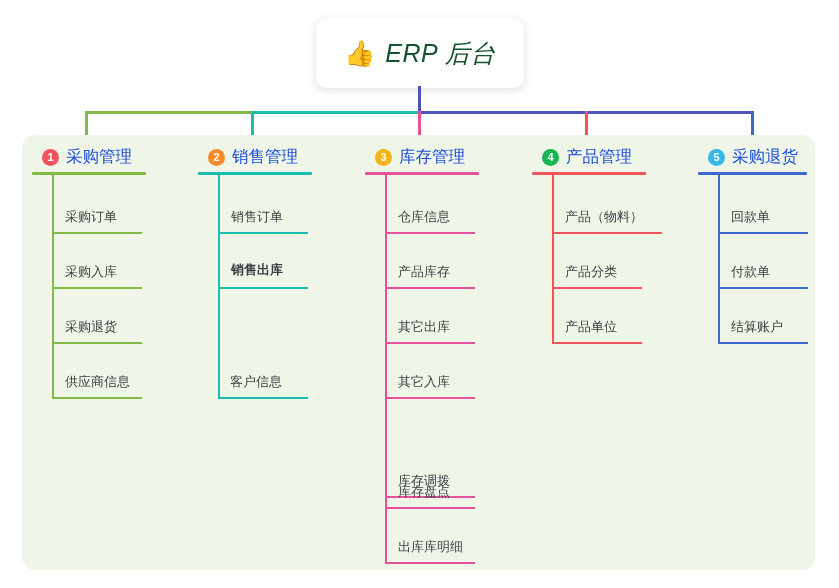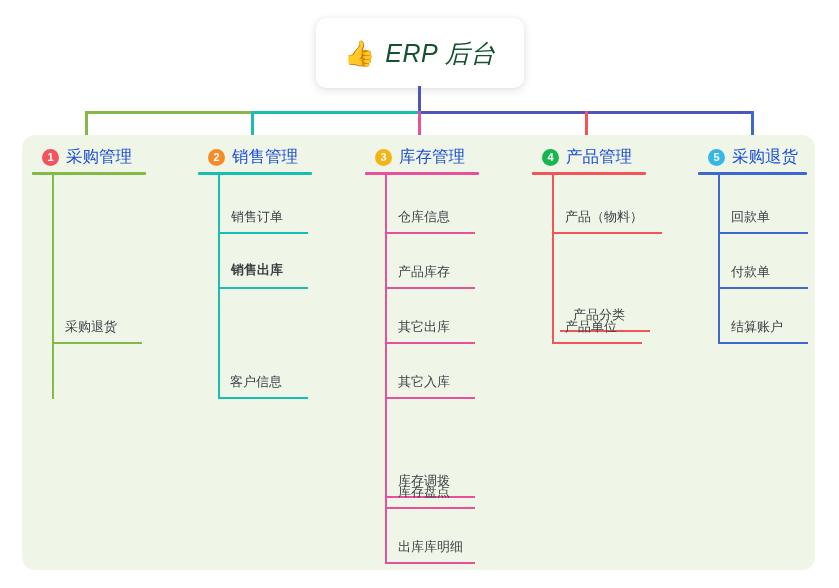--- a/index.html
+++ b/index.html
@@ -86,22 +86,34 @@
 
   <div class="panel">
     <div id="columns-layer">
         <div class="col" style="left: 10px; width: 150px; height: 435px;">
           <div class="col-head">
             <span class="badge" style="background: rgb(242, 85, 95);">1</span>
             <span class="head-label">采购管理</span>
           </div>
           <div class="head-rule" style="left: 0px; top: 37px; width: 114px; background: rgb(130, 185, 71);"></div>
           <div class="spine" style="left: 20px; top: 40px; height: 224px; background: rgb(130, 185, 71);"></div>
+          <div class="item" style="left: 0px; top: 71px; width: 150px; height: 28px;">
+            <span class="item-label" style="left: 33px; top: 2px;">采购订单</span>
+            <div class="item-rule" style="left: 20px; top: 26px; width: 90px; background: rgb(130, 185, 71);"></div>
+          </div>
+          <div class="item" style="left: 0px; top: 126px; width: 150px; height: 28px;">
+            <span class="item-label" style="left: 33px; top: 2px;">采购入库</span>
+            <div class="item-rule" style="left: 20px; top: 26px; width: 90px; background: rgb(130, 185, 71);"></div>
+          </div>
           <div class="item" style="left: 0px; top: 181px; width: 150px; height: 28px;">
             <span class="item-label" style="left: 33px; top: 2px;">采购退货</span>
+            <div class="item-rule" style="left: 20px; top: 26px; width: 90px; background: rgb(130, 185, 71);"></div>
+          </div>
+          <div class="item" style="left: 0px; top: 236px; width: 150px; height: 28px;">
+            <span class="item-label" style="left: 33px; top: 2px;">供应商信息</span>
             <div class="item-rule" style="left: 20px; top: 26px; width: 90px; background: rgb(130, 185, 71);"></div>
           </div>
         </div>
         <div class="col" style="left: 176px; width: 150px; height: 435px;">
           <div class="col-head">
             <span class="badge" style="background: rgb(247, 139, 41);">2</span>
             <span class="head-label">销售管理</span>
           </div>
           <div class="head-rule" style="left: 0px; top: 37px; width: 114px; background: rgb(25, 191, 174);"></div>
           <div class="spine" style="left: 20px; top: 40px; height: 224px; background: rgb(25, 191, 174);"></div>
@@ -158,21 +170,21 @@
           <div class="col-head">
             <span class="badge" style="background: rgb(24, 181, 83);">4</span>
             <span class="head-label">产品管理</span>
           </div>
           <div class="head-rule" style="left: 0px; top: 37px; width: 114px; background: rgb(240, 85, 90);"></div>
           <div class="spine" style="left: 20px; top: 40px; height: 169px; background: rgb(240, 85, 90);"></div>
           <div class="item" style="left: 0px; top: 71px; width: 150px; height: 28px;">
             <span class="item-label" style="left: 33px; top: 2px;">产品（物料）</span>
             <div class="item-rule" style="left: 20px; top: 26px; width: 110px; background: rgb(240, 85, 90);"></div>
           </div>
-          <div class="item" style="left: 8px; top: 126px; width: 150px; height: 28px; margin-top: 43px;">
+          <div class="item" style="left: 0px; top: 126px; width: 150px; height: 28px;">
             <span class="item-label" style="left: 33px; top: 2px;">产品分类</span>
             <div class="item-rule" style="left: 20px; top: 26px; width: 90px; background: rgb(240, 85, 90);"></div>
           </div>
           <div class="item" style="left: 0px; top: 181px; width: 150px; height: 28px;">
             <span class="item-label" style="left: 33px; top: 2px;">产品单位</span>
             <div class="item-rule" style="left: 20px; top: 26px; width: 90px; background: rgb(240, 85, 90);"></div>
           </div>
         </div>
         <div class="col" style="left: 676px; width: 145px; height: 435px;">
           <div class="col-head">

